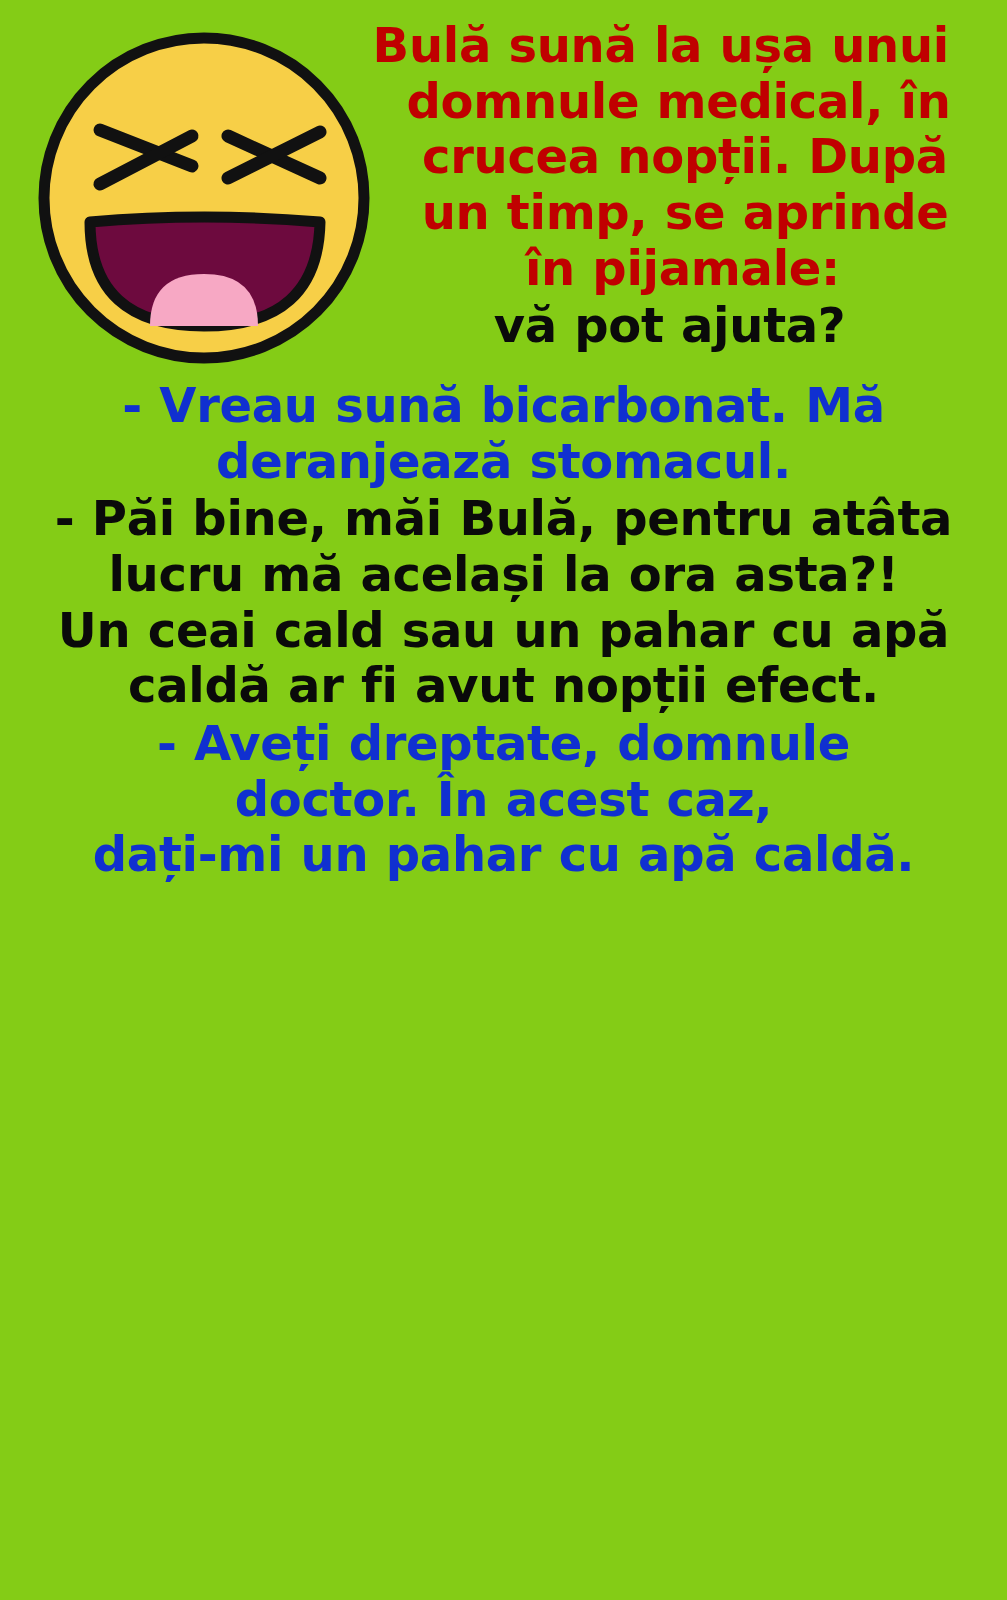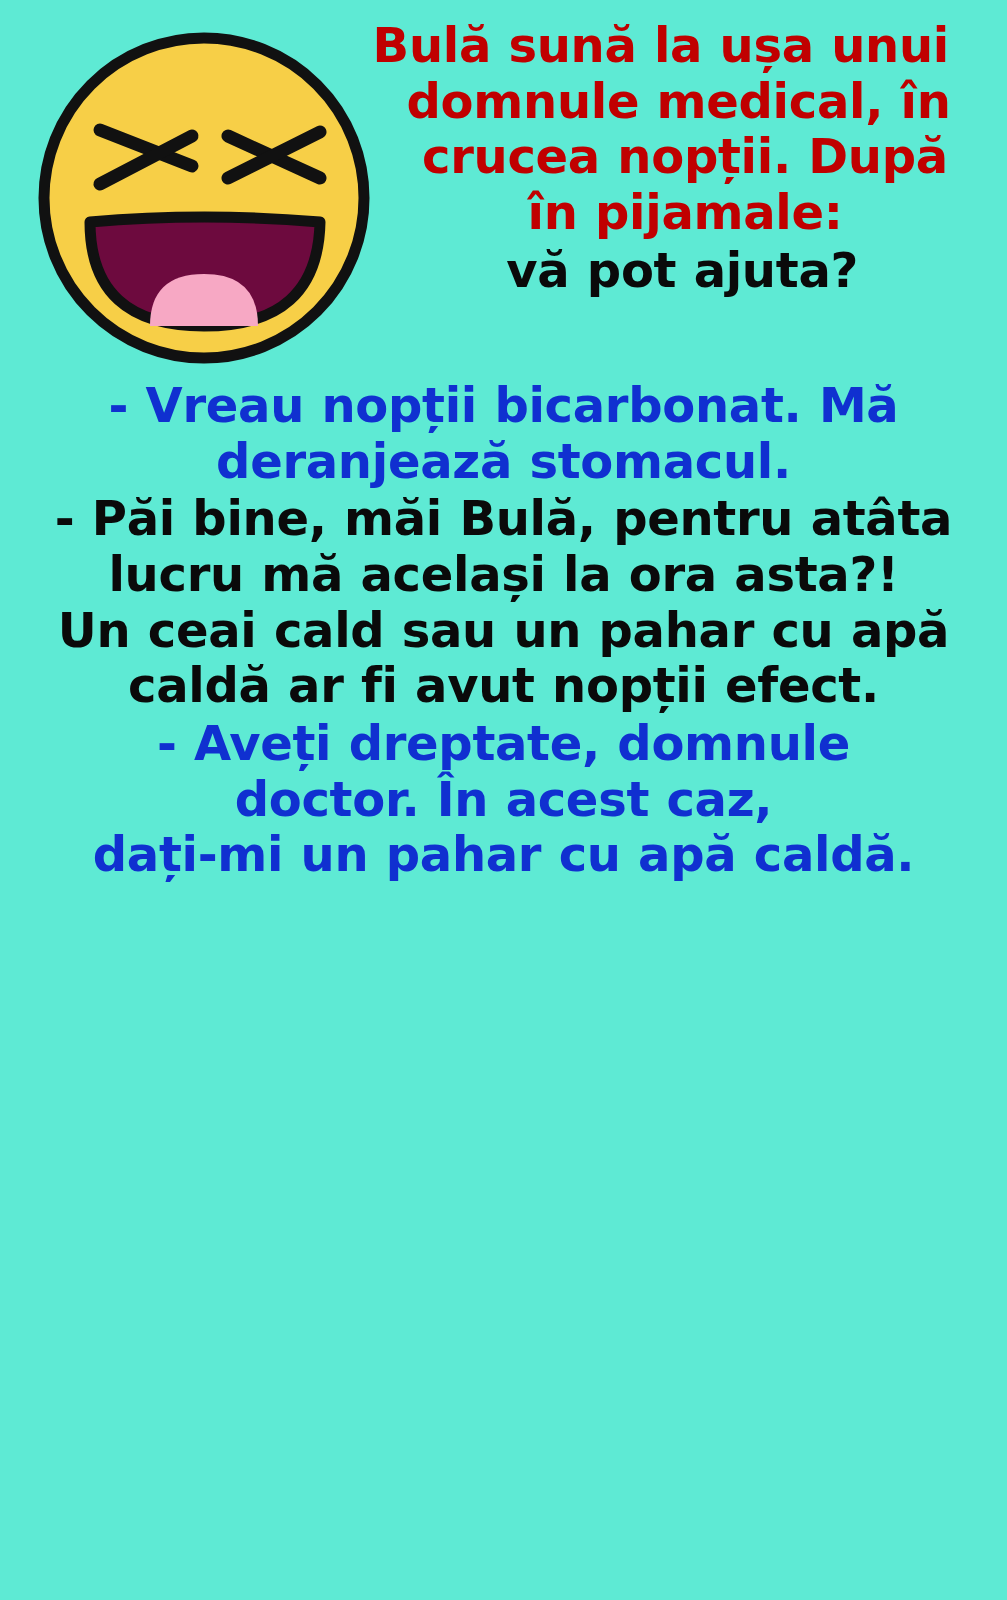--- a/index.html
+++ b/index.html
@@ -10,21 +10,21 @@
     width: 1007px;
     height: 1600px;
     background: #a6f5b4;
     font-family: "DejaVu Sans", sans-serif;
     overflow: hidden;
   }
   .poster {
     position: relative;
     width: 1007px;
     height: 1600px;
-    background: #5eead4;
+    background: #84cc16;
     box-sizing: border-box;
     padding: 18px 26px 10px 26px;
   }
   .joke-text {
     text-align: center;
     font-weight: bold;
     font-size: 48px;
     line-height: 1.16;
     letter-spacing: -0.3px;
     word-spacing: 1px;
@@ -79,29 +79,30 @@
       <path d="M118 300 Q118 248 172 248 Q226 248 226 300 Z" fill="#f7a8c4"></path>
     </svg>
   </div>
 
   <div class="joke-text">
 
     <div class="block-red">
       <span class="line seg-red">Bulă sună la ușa unui</span>
       <span class="line seg-red">domnule medical, în</span>
       <span class="line seg-red">crucea nopții. După</span>
+      <span class="line seg-red">un timp, se aprinde</span>
       <span class="line seg-red">în pijamale:</span>
     </div>
 
     <div class="block clearfix">
       <span class="line seg-black">vă pot ajuta?</span>
     </div>
 
     <div class="block">
-      <span class="line seg-blue">- Vreau nopții bicarbonat. Mă</span>
+      <span class="line seg-blue">- Vreau sună bicarbonat. Mă</span>
       <span class="line seg-blue">deranjează stomacul.</span>
     </div>
 
     <div class="block">
       <span class="line seg-black">- Păi bine, măi Bulă, pentru atâta</span>
       <span class="line seg-black">lucru mă același la ora asta?!</span>
       <span class="line seg-black">Un ceai cald sau un pahar cu apă</span>
       <span class="line seg-black">caldă ar fi avut nopții efect.</span>
     </div>
 

